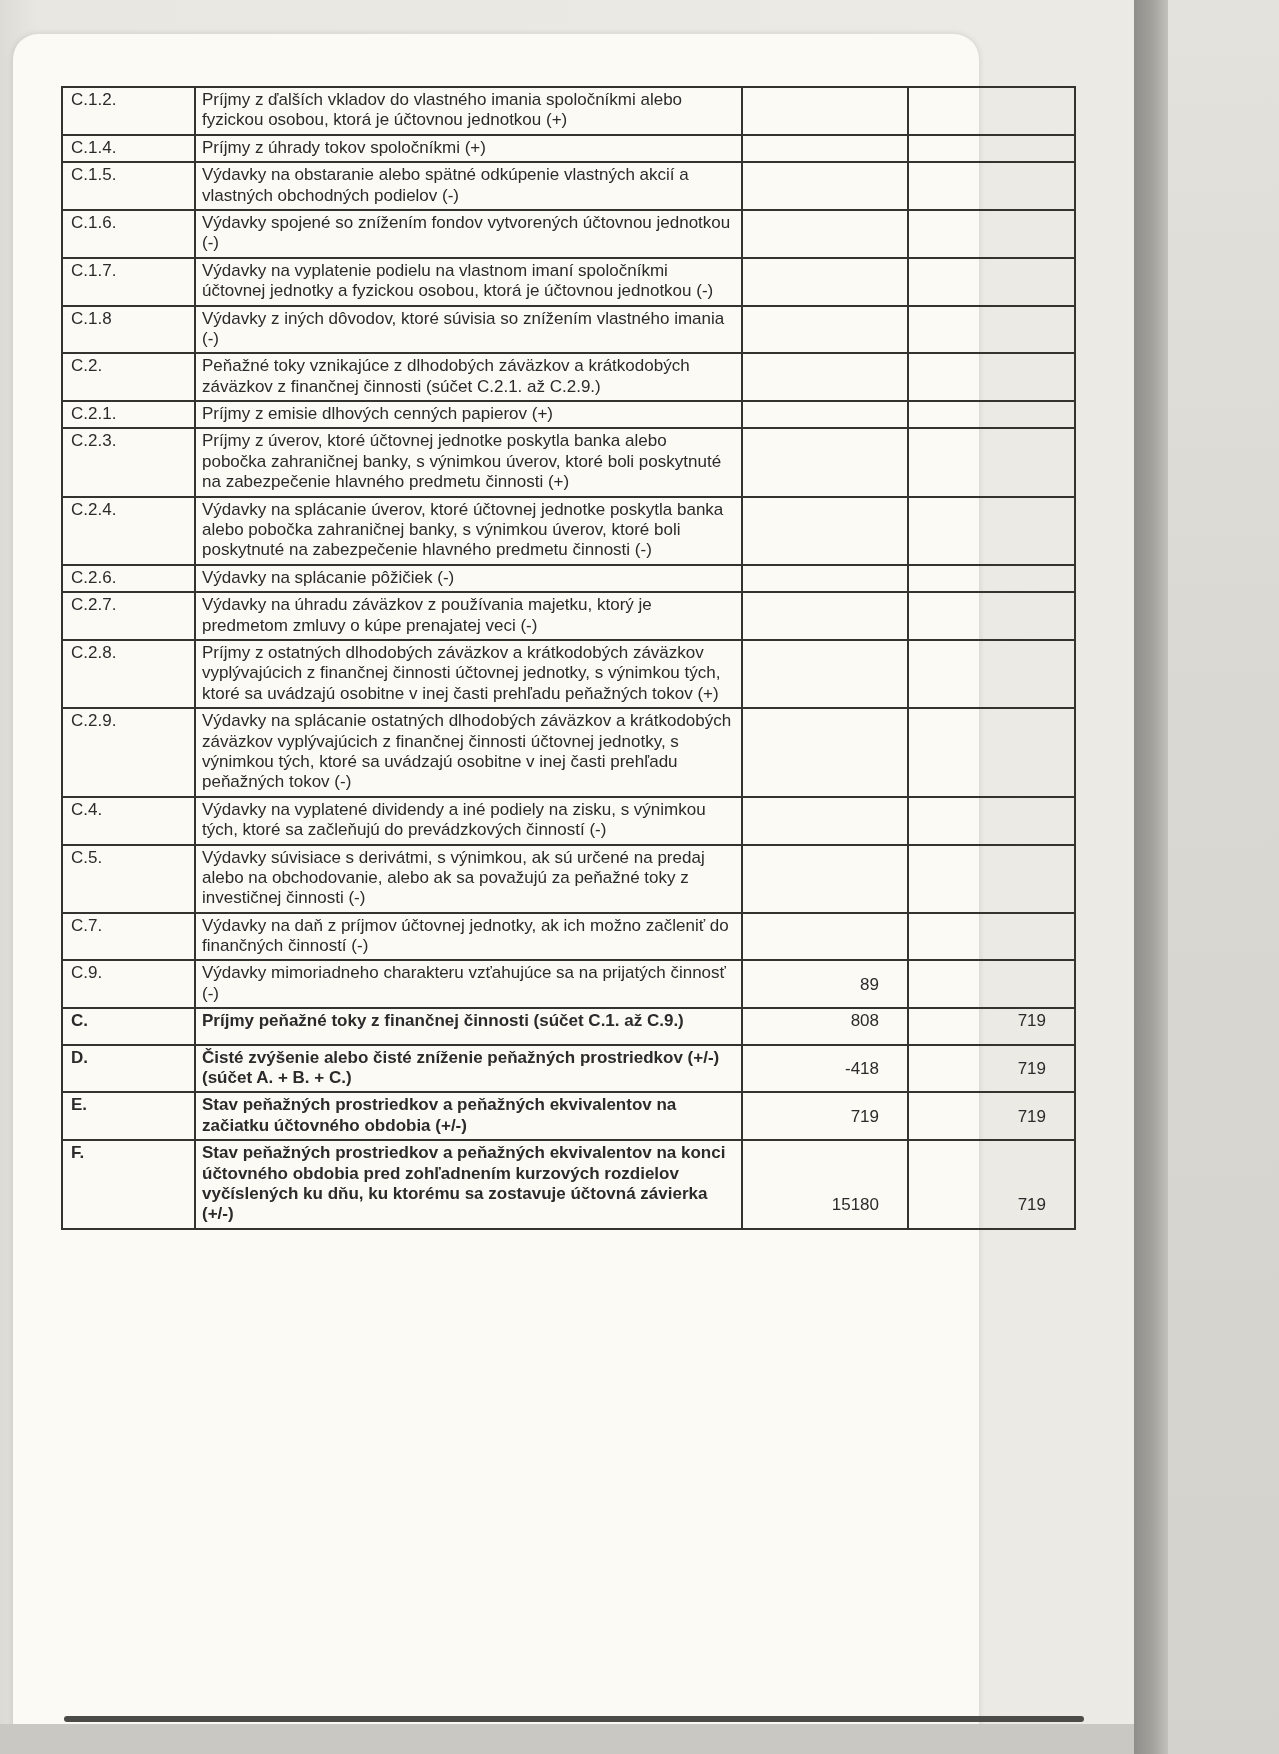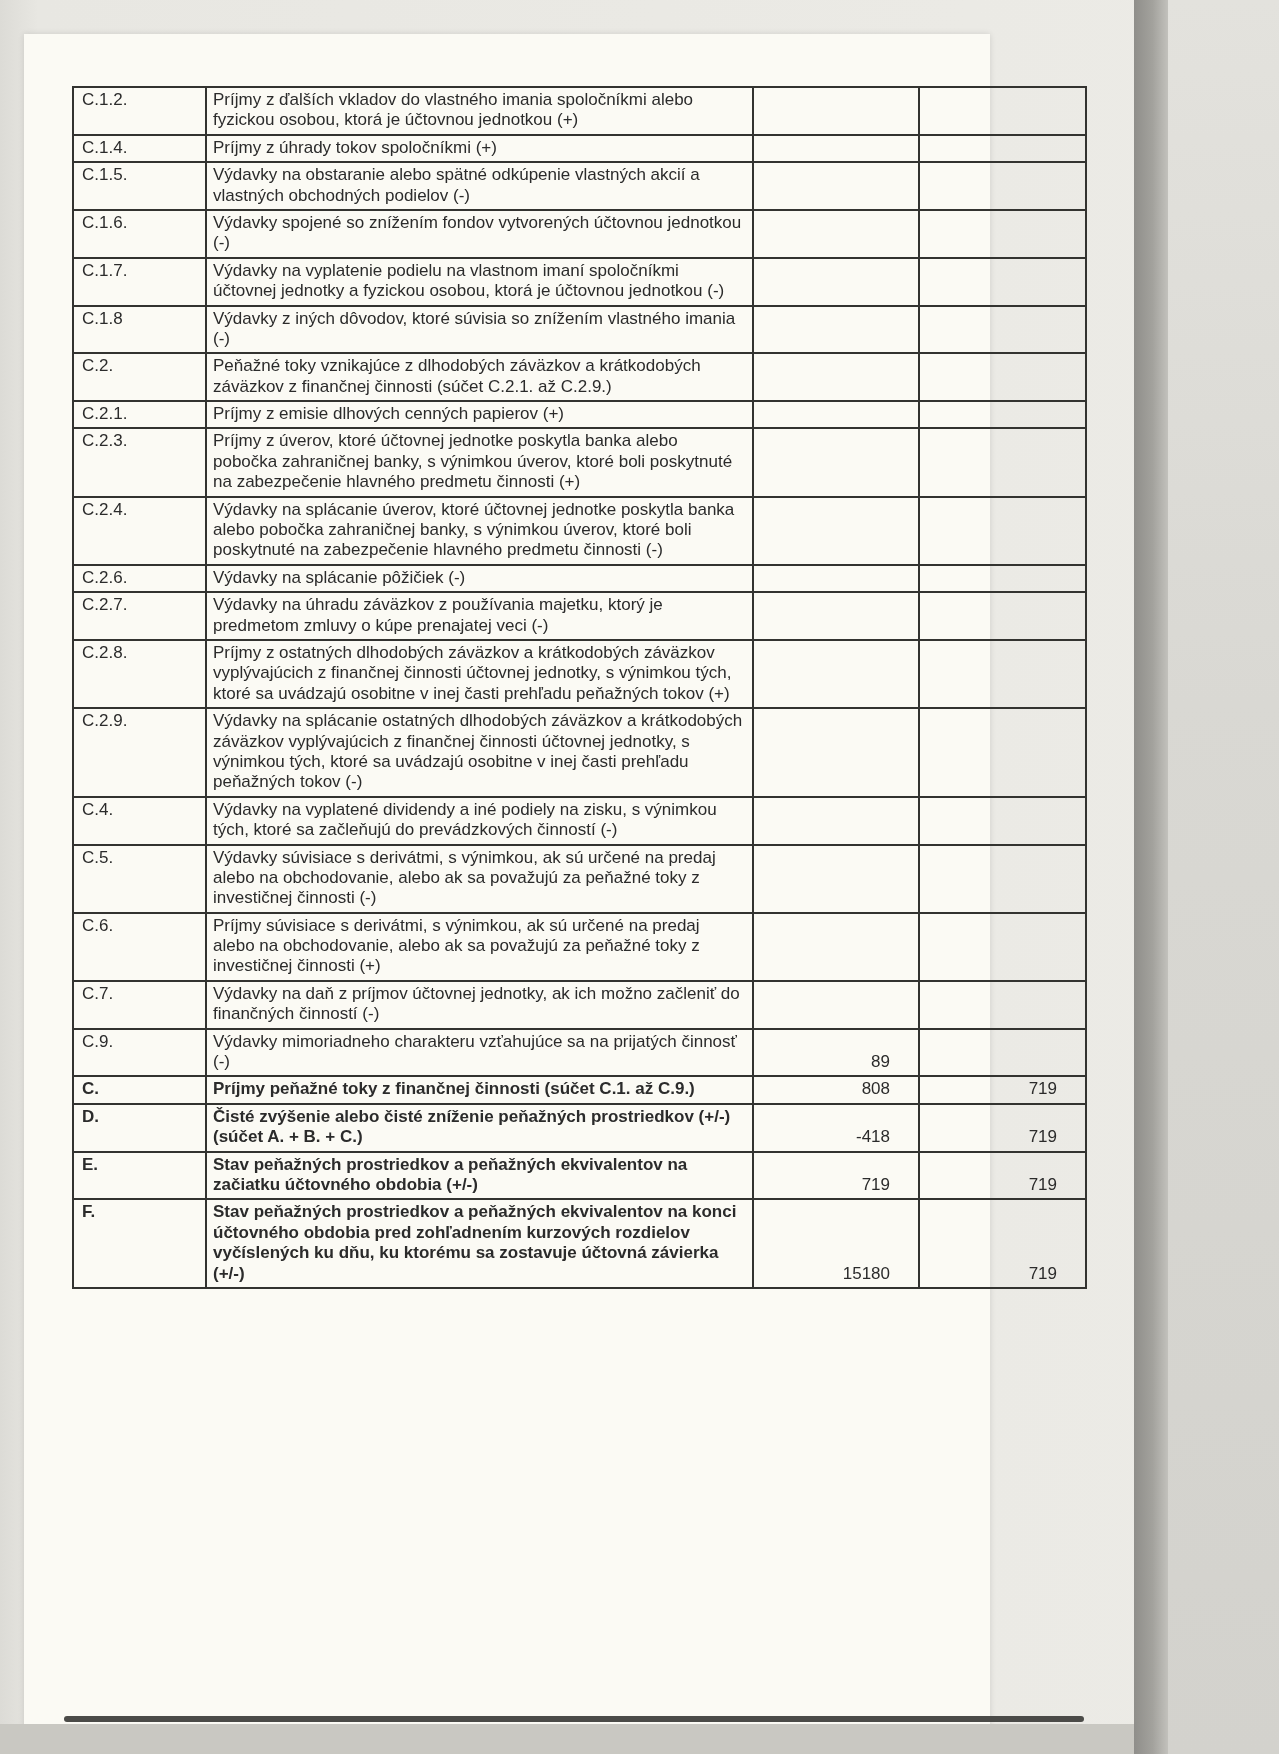--- a/index.html
+++ b/index.html
@@ -5,26 +5,27 @@
   * { box-sizing: border-box; margin: 0; padding: 0; }
   html, body { width: 1279px; height: 1754px; }
   body {
     position: relative;
     font-family: "Liberation Sans", "DejaVu Sans", sans-serif;
     background: linear-gradient(90deg, #dcdbd6 0%, #e8e7e2 3%, #ecebe6 100%);
     overflow: hidden;
   }
   .paper {
     position: absolute;
-    left: 24px;
+    left: 13px;
     top: 34px;
     width: 966px;
     height: 1720px;
     background: #fbfaf4;
     box-shadow: 0 0 6px rgba(0,0,0,0.12);
+    border-radius: 25px;
   }
   .scan-shadow-right {
     position: absolute;
     top: 0;
     left: 1134px;
     width: 34px;
     height: 1754px;
     background: linear-gradient(90deg, #8f8e8a 0%, #a3a29d 55%, #c2c1bc 100%);
   }
   .scan-margin-right {
@@ -67,21 +68,21 @@
     padding: 2px 8px 3px 6px;
   }
   table.cf td.code {
     padding-left: 8px;
     white-space: nowrap;
   }
   table.cf td.val {
     text-align: right;
     vertical-align: bottom;
     padding-right: 28px;
-    padding-bottom: 3px;
+    padding-bottom: 12px;
   }
   table.cf tr.bold td.code,
   table.cf tr.bold td.desc {
     font-weight: 700;
   }
 </style>
 </head>
 <body>
 
 <div class="paper">
@@ -183,26 +184,20 @@
           <td class="val"></td>
           <td class="val"></td>
         </tr>
         <tr>
           <td class="code">C.5.</td>
           <td class="desc">Výdavky súvisiace s derivátmi, s výnimkou, ak sú určené na predaj alebo na obchodovanie, alebo ak sa považujú za peňažné toky z investičnej činnosti (-)</td>
           <td class="val"></td>
           <td class="val"></td>
         </tr>
         <tr>
-          <td class="code">C.6.</td>
-          <td class="desc">Príjmy súvisiace s derivátmi, s výnimkou, ak sú určené na predaj alebo na obchodovanie, alebo ak sa považujú za peňažné toky z investičnej činnosti (+)</td>
-          <td class="val"></td>
-          <td class="val"></td>
-        </tr>
-        <tr>
           <td class="code">C.7.</td>
           <td class="desc">Výdavky na daň z príjmov účtovnej jednotky, ak ich možno začleniť do finančných činností (-)</td>
           <td class="val"></td>
           <td class="val"></td>
         </tr>
         <tr>
           <td class="code">C.9.</td>
           <td class="desc">Výdavky mimoriadneho charakteru vzťahujúce sa na prijatých činnosť (-)</td>
           <td class="val">89</td>
           <td class="val"></td>

